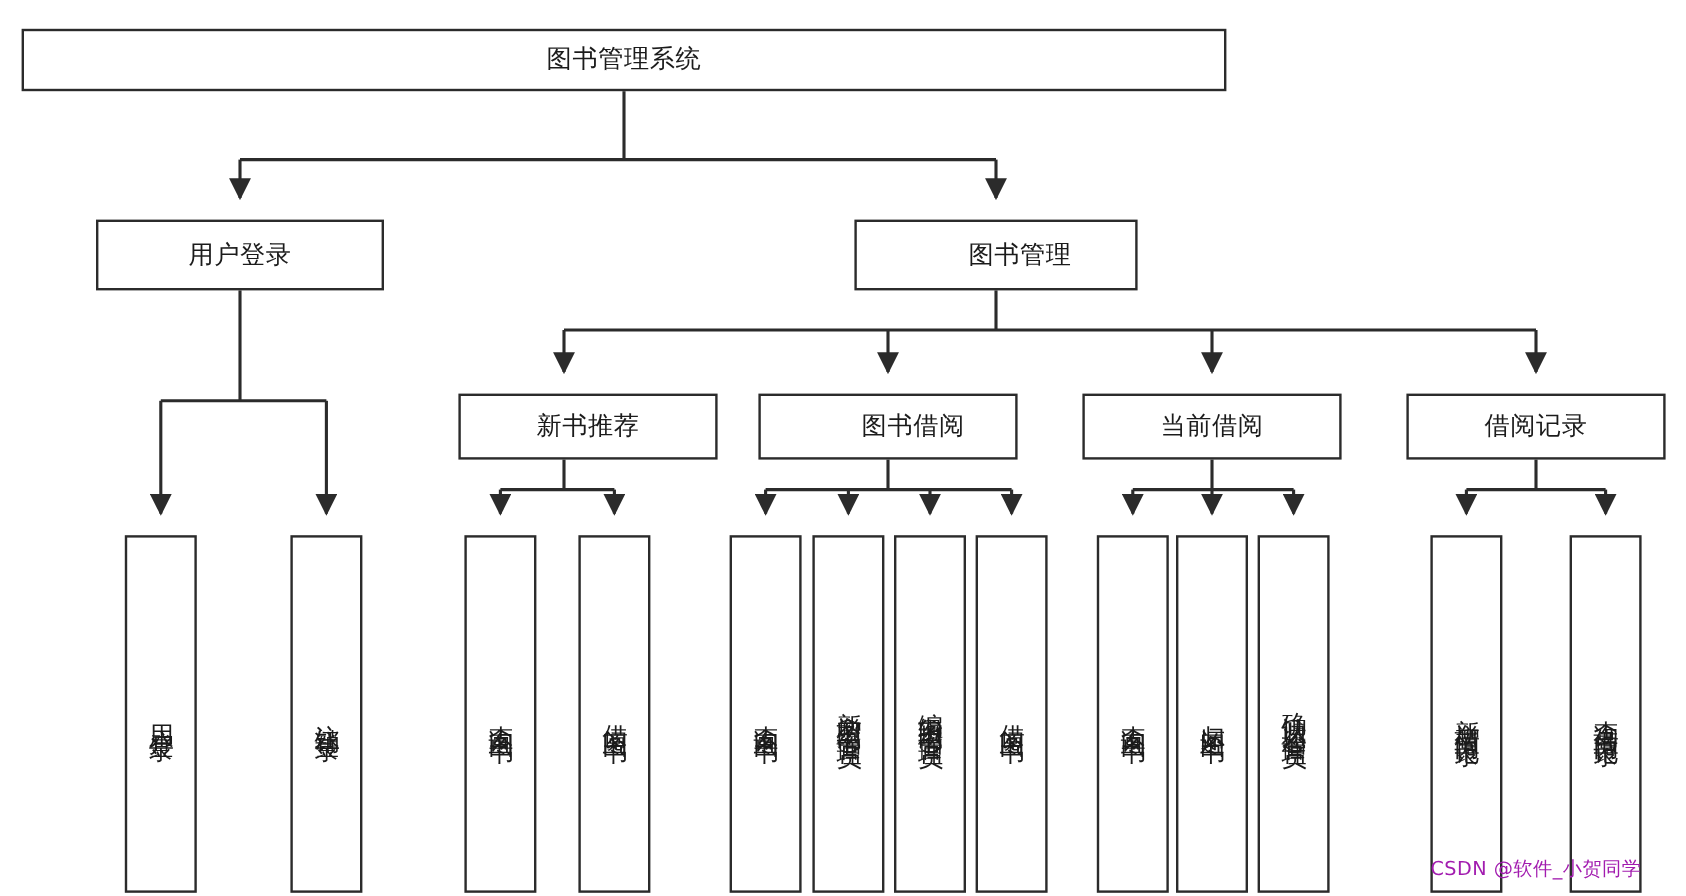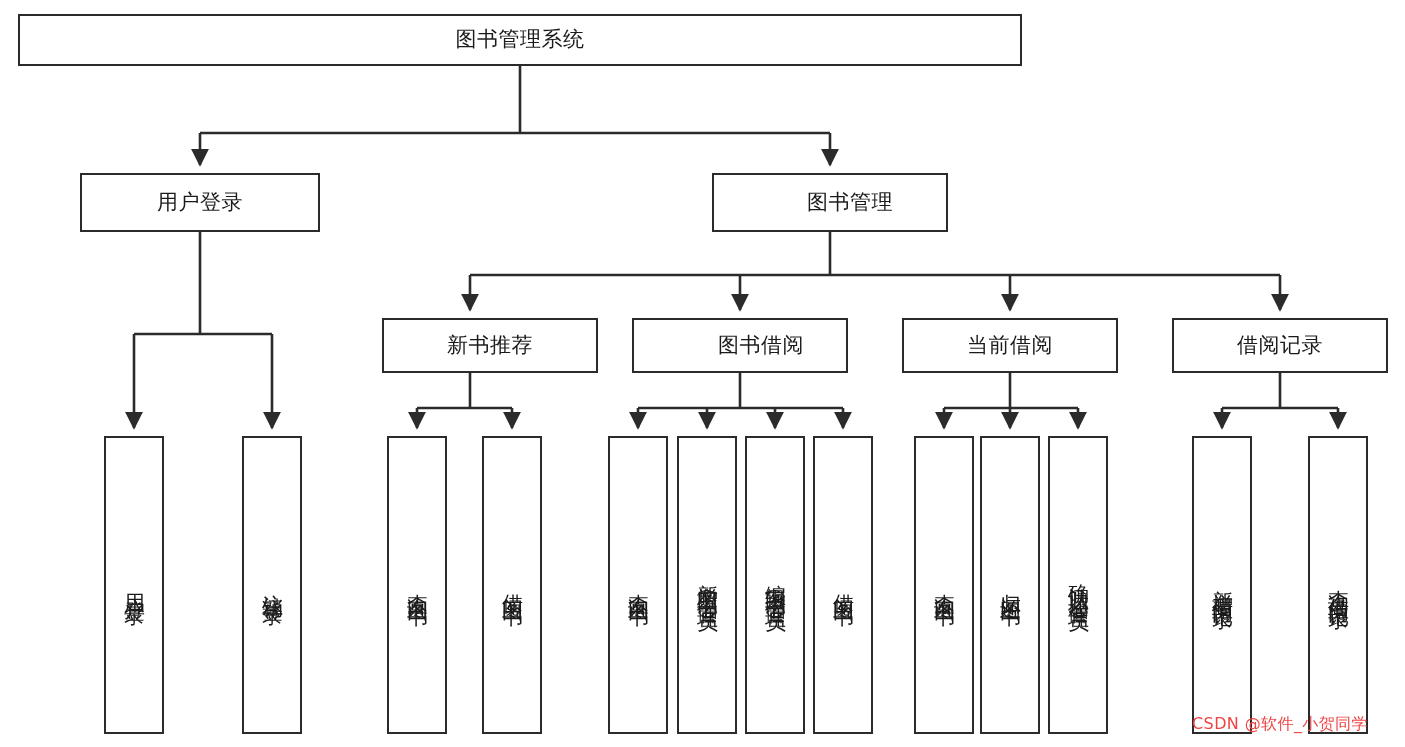--- a/index.html
+++ b/index.html
@@ -27,39 +27,40 @@
   }
   .node {
     position: absolute;
     box-sizing: border-box;
     background: #ffffff;
     border: 2px solid #2b2b2b;
     display: flex;
     align-items: center;
     justify-content: center;
     color: #1b1b1b;
+    margin-top: 10px;
   }
   .node-h {
     font-size: 21px;
     line-height: 1.1;
     letter-spacing: 0.5px;
     white-space: nowrap;
   }
   .node-v {
     writing-mode: vertical-rl;
     text-orientation: upright;
     font-size: 21px;
     line-height: 1.38;
     letter-spacing: 4px;
     white-space: nowrap;
   }
   .node.root   { font-size: 21px; }
   .watermark {
     position: absolute;
-    color: #ef4444;
+    color: #a21caf;
     font-size: 16px;
     letter-spacing: 0.4px;
     white-space: nowrap;
     pointer-events: none;
   }
 </style>
 </head>
 <body>
 
 <div id="diagram">

